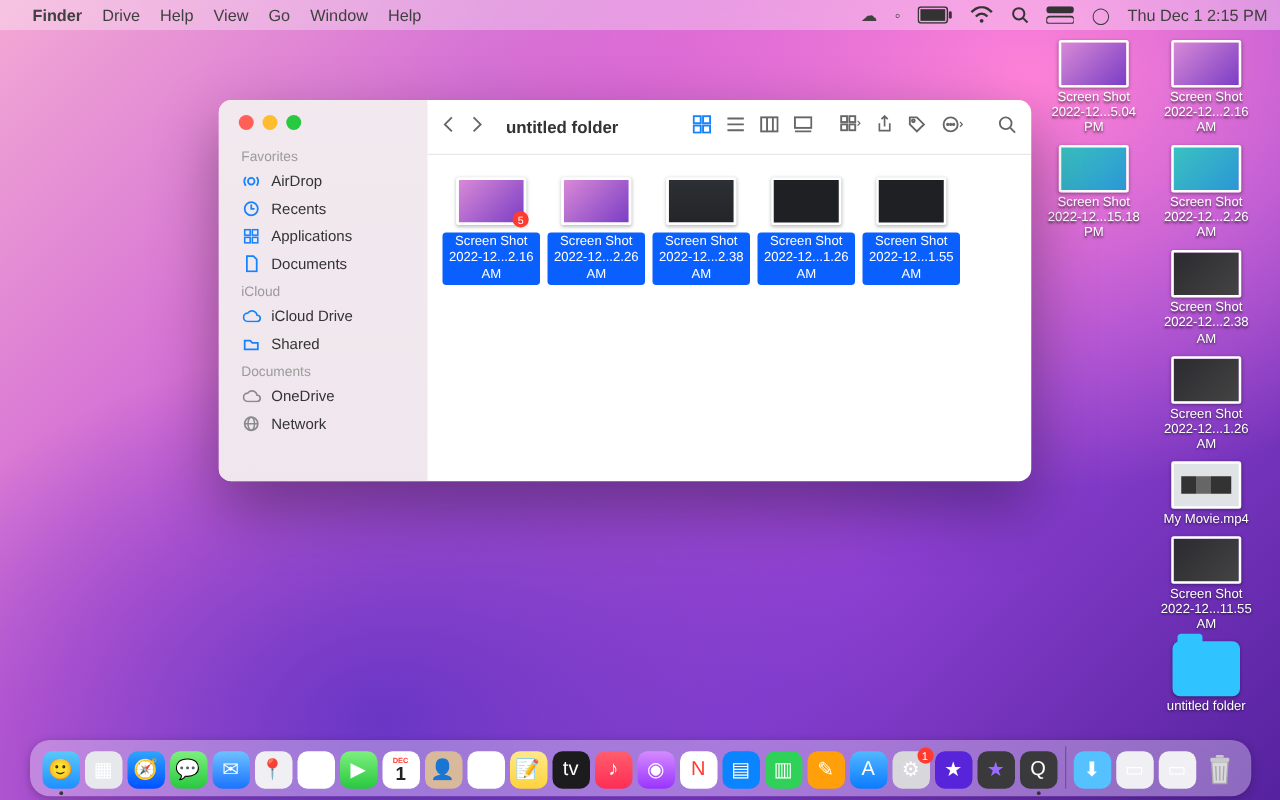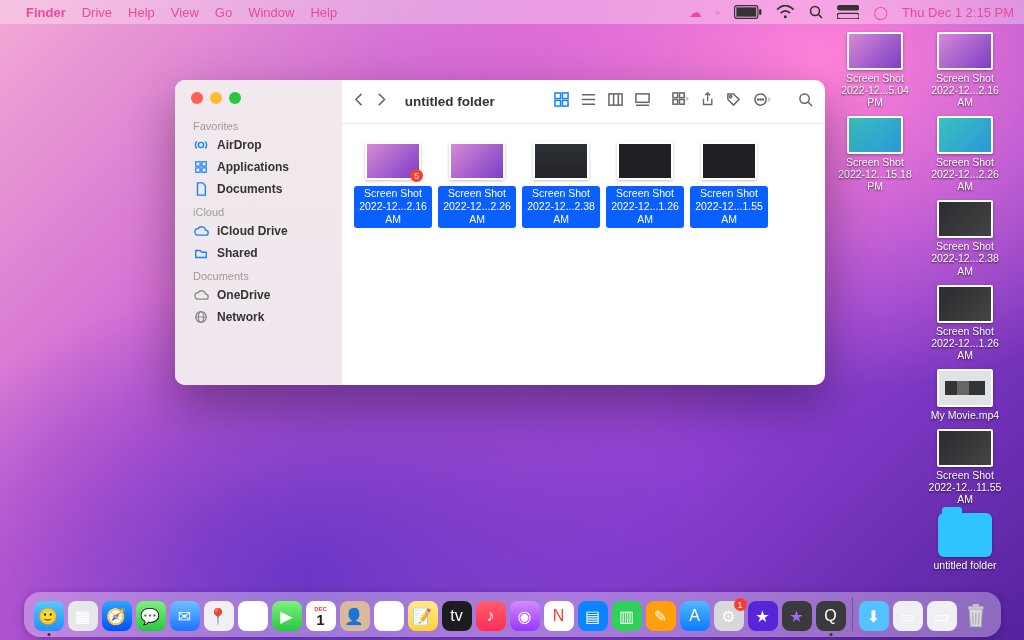--- a/index.html
+++ b/index.html
@@ -9,21 +9,21 @@
     background:
       radial-gradient(ellipse 700px 500px at 30% 90%, #6a36c5 0%, rgba(106,54,197,0) 60%),
       radial-gradient(ellipse 800px 600px at 80% 10%, #ff82d8 0%, rgba(255,130,216,0) 55%),
       linear-gradient(135deg, #f3a9d4 0%, #cb5fd4 35%, #8b3fd0 70%, #55229e 100%);
   }
   
   .menubar {
     position: absolute; top: 0; left: 0; right: 0; height: 24px;
     display: flex; align-items: center; padding: 0 10px;
     backdrop-filter: blur(10px); background: rgba(255,255,255,0.32);
-    font-size: 13px; color: #ec4899;
+    font-size: 13px; color: #404040;
   }
   .menubar .left { display: flex; align-items: center; gap: 16px; }
   .menubar .right { margin-left: auto; display: flex; align-items: center; gap: 14px; }
   .menubar .app { font-weight: 600; }
   .apple-logo { font-size: 15px; line-height: 1; }
   .mb-item { cursor: default; }
   .status-icon { font-size: 13px; display:inline-flex; align-items:center; }
   svg.sicon { height: 14px; width: auto; }
   .desk-col { position: absolute; top: 32px; display: flex; flex-direction: column; gap: 8px; align-items: center; width: 82px; }
   .desk-col.c1 { right: 108px; }
@@ -44,21 +44,21 @@
     display: flex; overflow: hidden;
   }
   .finder-sidebar {
     width: 167px; background: linear-gradient(#f2e9ef,#f0e6ed); padding: 10px 4px;
     font-size: 12px; color:#535353;
   }
   .traffic { display:flex; gap:7px; padding: 2px 0 10px 12px; }
   .traffic span { width:12px; height:12px; border-radius:50%; display:block; }
   .traffic .close { background:#ff5f57; } .traffic .min { background:#febc2e; } .traffic .max { background:#28c840; }
   .sb-section { padding: 6px 14px 2px; font-size:11px; color:#9b9b9b; font-weight:500; }
-  .sb-item { display:flex; align-items:center; gap:8px; padding: 4px 14px; border-radius:5px; color:#333;font-weight:bold; }
+  .sb-item { display:flex; align-items:center; gap:8px; padding: 4px 14px; border-radius:5px; color:#333; }
   .sb-item .ic { width:16px; display:inline-flex; justify-content:center; color:#1582ff; }
   .sb-item.gray .ic { color:#8a8a8a; }
   .finder-main { flex:1; display:flex; flex-direction:column; }
   .toolbar {
     height: 44px; display:flex; align-items:center; padding: 0 12px; border-bottom: 1px solid #e8e8e8; color:#666; gap:8px;
   }
   .toolbar .nav { display:flex; gap:14px; margin-right:10px; font-size:16px; color:#bdbdbd; }
   .toolbar .title { font-size:13.5px; font-weight:600; color:#333; margin-right:auto; }
   .toolbar .cluster, .toolbar .group { display:flex; gap:12px; align-items:center; margin-left:14px; }
   .toolbar svg { height:15px; width:auto; stroke:#666; fill:none; stroke-width:1.6; }
@@ -193,20 +193,29 @@
             <svg viewBox="0 0 16 16" width="14">
               <circle cx="8" cy="8" r="3" fill="none" stroke="currentColor" stroke-width="1.6"></circle>
               <path d="M3 12 A7 7 0 0 1 3 4 M13 4 A7 7 0 0 1 13 12" fill="none" stroke="currentColor" stroke-width="1.6"></path>
             </svg>
           </span>
           <span>AirDrop</span>
         </div>
         <div class="sb-item">
           <span class="ic">
             <svg viewBox="0 0 16 16" width="14">
+              <circle cx="8" cy="8" r="6" fill="none" stroke="currentColor" stroke-width="1.6"></circle>
+              <path d="M8 4 V8 H11" fill="none" stroke="currentColor" stroke-width="1.6"></path>
+            </svg>
+          </span>
+          <span>Recents</span>
+        </div>
+        <div class="sb-item">
+          <span class="ic">
+            <svg viewBox="0 0 16 16" width="14">
               <rect x="2" y="2" width="5" height="5" fill="none" stroke="currentColor" stroke-width="1.4"></rect>
               <rect x="9" y="2" width="5" height="5" fill="none" stroke="currentColor" stroke-width="1.4"></rect>
               <rect x="2" y="9" width="5" height="5" fill="none" stroke="currentColor" stroke-width="1.4"></rect>
               <rect x="9" y="9" width="5" height="5" fill="none" stroke="currentColor" stroke-width="1.4"></rect>
             </svg>
           </span>
           <span>Applications</span>
         </div>
         <div class="sb-item">
           <span class="ic">

